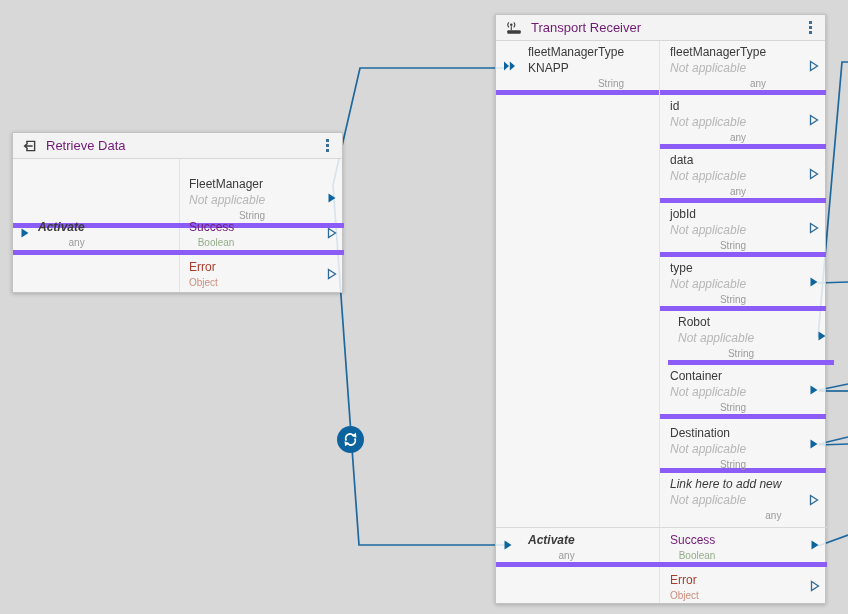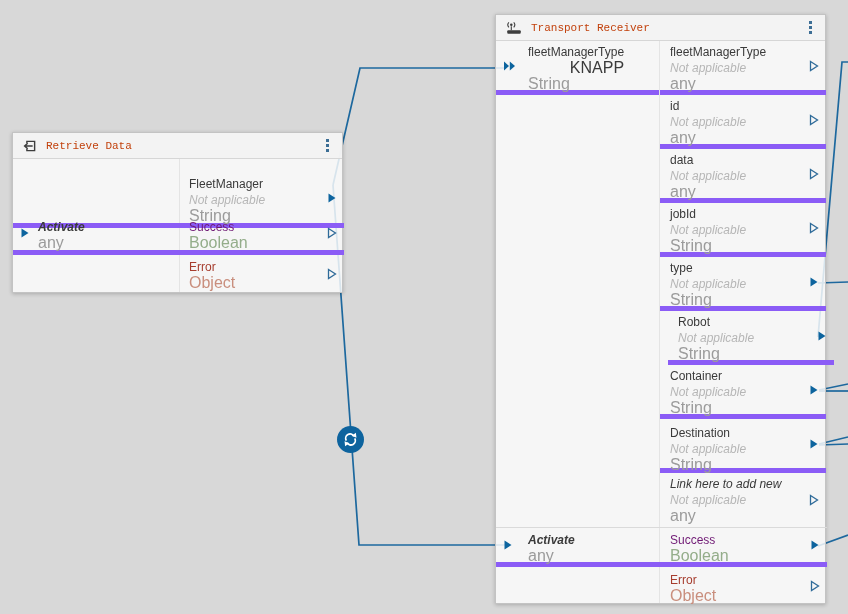--- a/index.html
+++ b/index.html
@@ -16,36 +16,36 @@
     background:rgba(252,252,252,0.84);
     border:1px solid #c3c3c3;
     box-shadow:0 1px 4px rgba(0,0,0,0.22);
     box-sizing:border-box;
   }
   .node-header{
     height:26px;display:flex;align-items:center;gap:8px;padding:0 9px;
     background:rgba(242,242,242,0.92);
     border-bottom:1px solid #d6d6d6;box-sizing:border-box;
   }
-  .node-title{flex:1;font-size:11px;color:#c2410c;white-space:nowrap;font-family:Liberation Mono, monospace;}
+  .node-title{flex:1;font-size:13px;color:#701a75;white-space:nowrap;}
   .kebab{display:flex;flex-direction:column;gap:2px;padding:3px 4px;cursor:pointer;}
   .kebab i{width:3px;height:3px;background:#3c6e95;display:block;}
   .node-body{position:relative;}
 
   .vdiv{position:absolute;top:0;bottom:0;width:1px;background:#e4e4e4;}
   .cell{position:absolute;box-sizing:border-box;}
   .b-bot{border-bottom:5px solid #8b5cf6;}
   .b-top{border-top:1px solid #dadada;}
 
   .pname{font-size:12px;line-height:16px;color:#3a3a3a;white-space:nowrap;}
   .pname.bold{font-weight:bold;font-style:italic;}
   .pname.italic{font-style:italic;}
-  .pval{font-size:16px;line-height:16px;color:#3a3a3a;white-space:nowrap;text-align:right;}
+  .pval{font-size:12px;line-height:16px;color:#3a3a3a;white-space:nowrap;}
   .pna{font-size:12px;line-height:16px;color:#b6b6b6;font-style:italic;white-space:nowrap;}
-  .ptype{font-size:16px;line-height:16px;color:#9b9b9b;white-space:nowrap;}
+  .ptype{font-size:10px;line-height:16px;color:#9b9b9b;white-space:nowrap;text-align:right;}
   .green .pname{color:#701a75;}
   .green .ptype{color:#94ad8a;}
   .red .pname{color:#a63d2e;}
   .red .ptype{color:#c98e7d;}
 
   .arr{position:absolute;top:50%;transform:translateY(-50%);line-height:0;cursor:pointer;}
   .arr.out{right:7px;}
   .arr.in{left:7px;}
 
   .badge{

